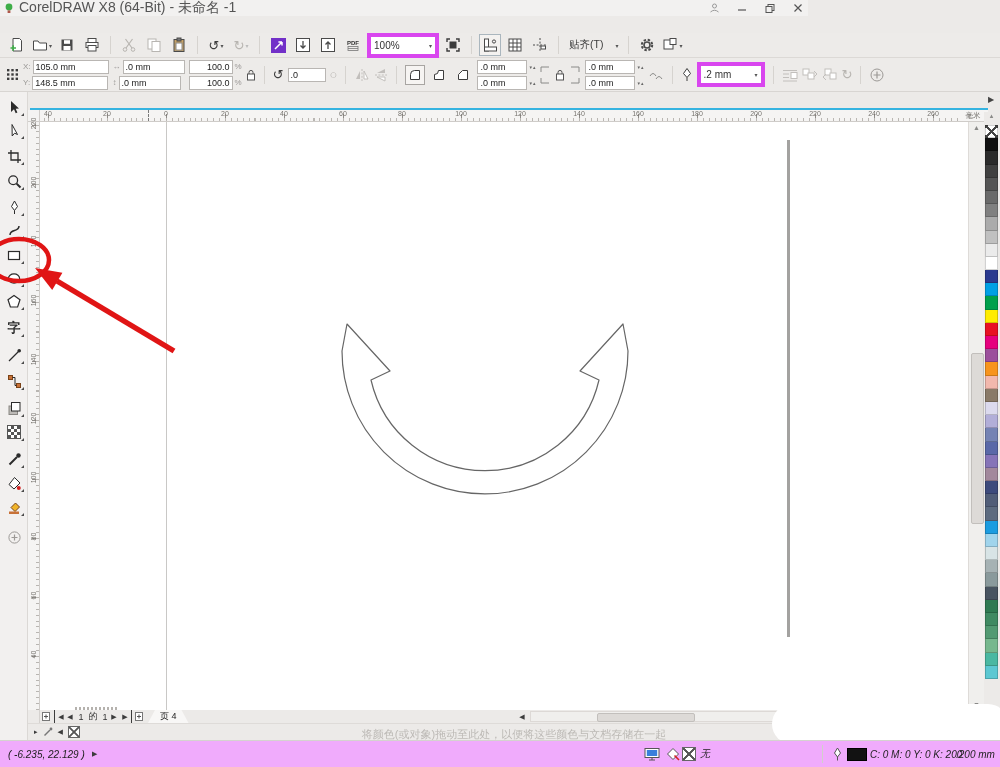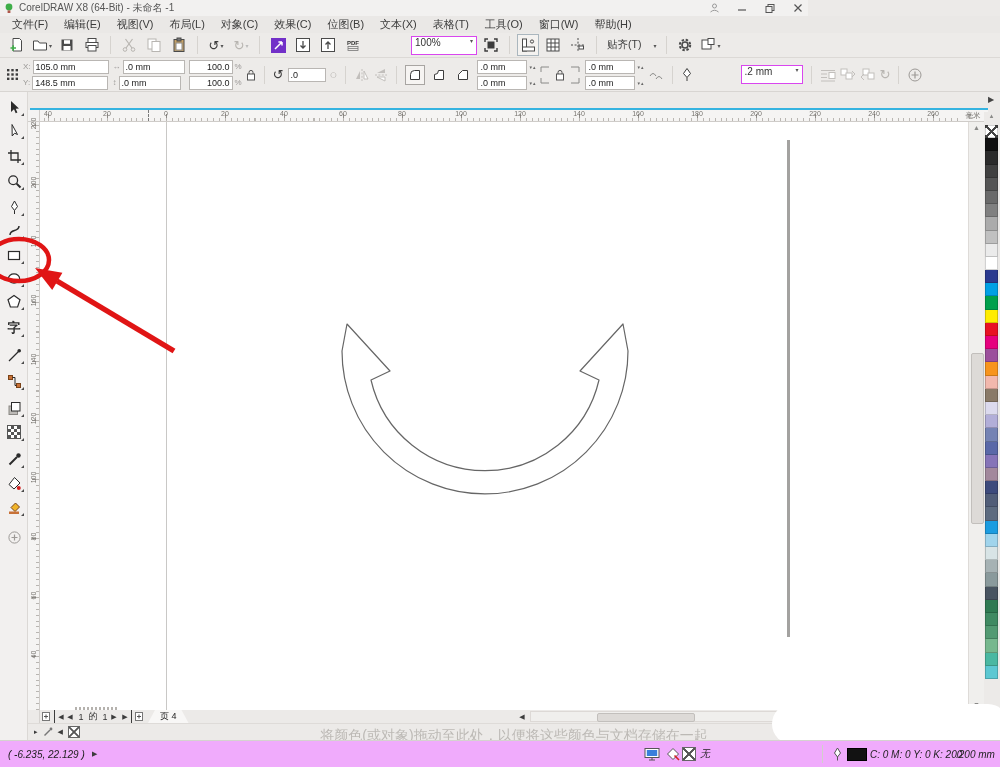--- a/index.html
+++ b/index.html
@@ -2,37 +2,37 @@
 <html><head>
 <meta charset="utf-8">
 <style>
   html,body{margin:0;padding:0;background:#888;}
   #app{position:relative;width:1000px;height:767px;background:#eceae8;overflow:hidden;
        font-family:"Liberation Sans","DejaVu Sans",sans-serif;color:#333;
        -webkit-font-smoothing:antialiased;}
   .abs{position:absolute;}
   svg{display:block;}
   
-  .titlebar{left:0;top:0;width:808px;height:16px;background:#f2f1f0;display:flex;align-items:center;font-size:10px;color:#555;}
+  .titlebar{left:0;top:0;width:808px;height:16px;background:#f2f1f0;display:flex;align-items:center;font-size:14px;color:#555;}
   .titlebar .logo{margin:0 5px 0 4px;}
   .wincontrols{position:absolute;right:2px;top:1px;display:flex;gap:12px;align-items:center;color:#777;}
   .wincontrols .wbtn{width:16px;height:13px;display:flex;align-items:center;justify-content:center;}
   
   .menubar{left:0;top:16px;width:1000px;height:17px;background:#eae8e6;display:flex;align-items:center;padding-left:4px;box-sizing:border-box;}
   .mi{font-size:11px;color:#3c3c3c;padding:0 8px;cursor:default;}
   
   .toolbar{left:0;top:33px;width:1000px;height:25px;background:#edebe9;border-bottom:1px solid #dcd9d6;display:flex;align-items:center;padding-left:6px;box-sizing:border-box;gap:3px;}
   .tbtn{height:20px;min-width:20px;display:flex;align-items:center;justify-content:center;border:1px solid transparent;}
   .tbtn.pressed{border:1px solid #aab6be;background:#f4f2f0;}
   .caret{font-size:6px;color:#555;margin-left:1px;}
   .caret.gray{color:#bbb;}
   .sep{width:1px;height:18px;background:#d6d3cf;margin:0 4px;}
   .glyph{font-size:13px;line-height:1;color:#3d3d3d;}
   .glyph.gray{color:#b8b5b1;}
-  .combo{width:58px;height:17px;background:#fff;border:1px solid #d946ef;font-size:10px;display:flex;padding:0 3px;justify-content:space-between;margin-left:44px;}
+  .combo{width:58px;height:17px;background:#fff;border:4px solid #d946ef;font-size:10px;display:flex;align-items:center;padding:0 3px;justify-content:space-between;}
   .purple-tile{width:15px;height:15px;background:#7230c8;display:flex;align-items:center;justify-content:center;}
   .snapbtn{font-size:10.5px;color:#3c3c3c;display:flex;align-items:center;gap:11px;padding:0 3px;}
   .pdf-ic{font-size:6px;font-weight:bold;color:#333;letter-spacing:0;line-height:1;text-align:center;}
   
   .propbar{left:0;top:58px;width:1000px;height:34px;background:#edebe9;border-bottom:1px solid #d8d5d2;display:flex;align-items:center;padding-left:6px;box-sizing:border-box;gap:4px;font-size:9px;}
   .stack{display:flex;flex-direction:column;gap:2px;}
   .fieldrow{display:flex;align-items:center;gap:2px;}
   .pb-field{height:12px;font-size:9px;border:1px solid #b9b6b3;background:#fff;padding:0 2px;font-family:"Liberation Sans","DejaVu Sans",sans-serif;color:#222;}
   .w76{width:70px;} .w58{width:56px;} .w40{width:38px;text-align:right;} .w34{width:32px;} .w46{width:44px;}
   .pb-lab{color:#9a9896;font-size:8px;}
@@ -91,21 +91,21 @@
   .nav-last{border-right:1px solid #3c3c3c;padding-right:1px;}
   .pagetab{position:absolute;left:108px;top:0;height:13px;padding:0 12px;background:#f8f7f6;clip-path:polygon(7px 0,calc(100% - 7px) 0,100% 100%,0 100%);font-size:9px;display:flex;align-items:center;color:#222;}
   .splitdots{position:absolute;left:35px;top:-3px;width:42px;height:3px;background:repeating-linear-gradient(to right,#b5b2ae 0 2px,transparent 2px 4px);}
   .htrack{position:absolute;left:490px;top:1px;width:424px;height:11px;background:#f0efed;border:1px solid #ddd9d6;box-sizing:border-box;}
   .hthumb{position:absolute;left:66px;top:1px;width:96px;height:7px;background:#dddad7;border:1px solid #c2bfbc;border-radius:2px;}
   .docpalrow{left:28px;top:723px;width:972px;height:17px;background:#eceae8;border-top:1px solid #dedbd8;box-sizing:border-box;}
   .dp-icons{position:absolute;left:6px;top:2px;display:flex;align-items:center;gap:5px;}
   .nocolor-sm{width:12px;height:12px;border:1px solid #666;background:
      linear-gradient(45deg,transparent 42%,#555 46%,#555 54%,transparent 58%),
      linear-gradient(-45deg,transparent 42%,#555 46%,#555 54%,transparent 58%),#fff;box-sizing:border-box;}
-  .dp-hint{position:absolute;left:50%;top:3px;transform:translateX(-50%);font-size:14px;color:#bcb9b5;white-space:nowrap;}
+  .dp-hint{position:absolute;left:50%;top:3px;transform:translateX(-50%);font-size:11px;color:#bcb9b5;white-space:nowrap;}
   .dp-right{position:absolute;right:6px;top:1px;display:flex;gap:8px;color:#b0ada9;font-size:9px;}
   
   .statusbar{left:0;top:740px;width:1000px;height:27px;background:#f0abfc;border-top:1px solid #d5d2cf;box-sizing:border-box;font-size:10px;color:#222;z-index:6;font-style:italic;}
   .sb{position:absolute;top:0;height:26px;display:flex;align-items:center;}
   .sb-sep{position:absolute;left:822px;top:4px;width:1px;height:18px;background:#d2cfcb;}
   .blackswatch{width:18px;height:11px;background:#121212;border:1px solid #000;}
   
   .whiteblob{left:772px;top:704px;width:236px;height:40px;background:#fff;border-radius:20px;z-index:3;}
   .overlay{left:0;top:0;z-index:50;pointer-events:none;}
 </style>
@@ -141,34 +141,20 @@
           </svg>
       </span>
       <span class="wbtn">
         <svg width="10" height="10" viewBox="0 0 10 10">
             <path d="M1.5 1.5 L8.5 8.5 M8.5 1.5 L1.5 8.5" stroke="#555" stroke-width="1.2"></path>
           </svg>
       </span>
     </span>
   </div>
 
-  <div class="abs menubar">
-      <span class="mi">文件(F)</span>
-      <span class="mi">编辑(E)</span>
-      <span class="mi">视图(V)</span>
-      <span class="mi">布局(L)</span>
-      <span class="mi">对象(C)</span>
-      <span class="mi">效果(C)</span>
-      <span class="mi">位图(B)</span>
-      <span class="mi">文本(X)</span>
-      <span class="mi">表格(T)</span>
-      <span class="mi">工具(O)</span>
-      <span class="mi">窗口(W)</span>
-      <span class="mi">帮助(H)</span>
-    </div>
 
   <div class="abs toolbar">
     <span class="tbtn">
       <svg width="16" height="16" viewBox="0 0 16 16">
           <path d="M4 1.5 H10.5 L12.5 3.5 V14 H4 Z" fill="#fff" stroke="#4a4a4a"></path>
           <path d="M1.5 11 H7 M4.2 8.2 V13.8" stroke="#3fae49" stroke-width="1.6"></path>
         </svg>
     </span>
     <span class="tbtn">
       <svg width="16" height="16" viewBox="0 0 16 16">

